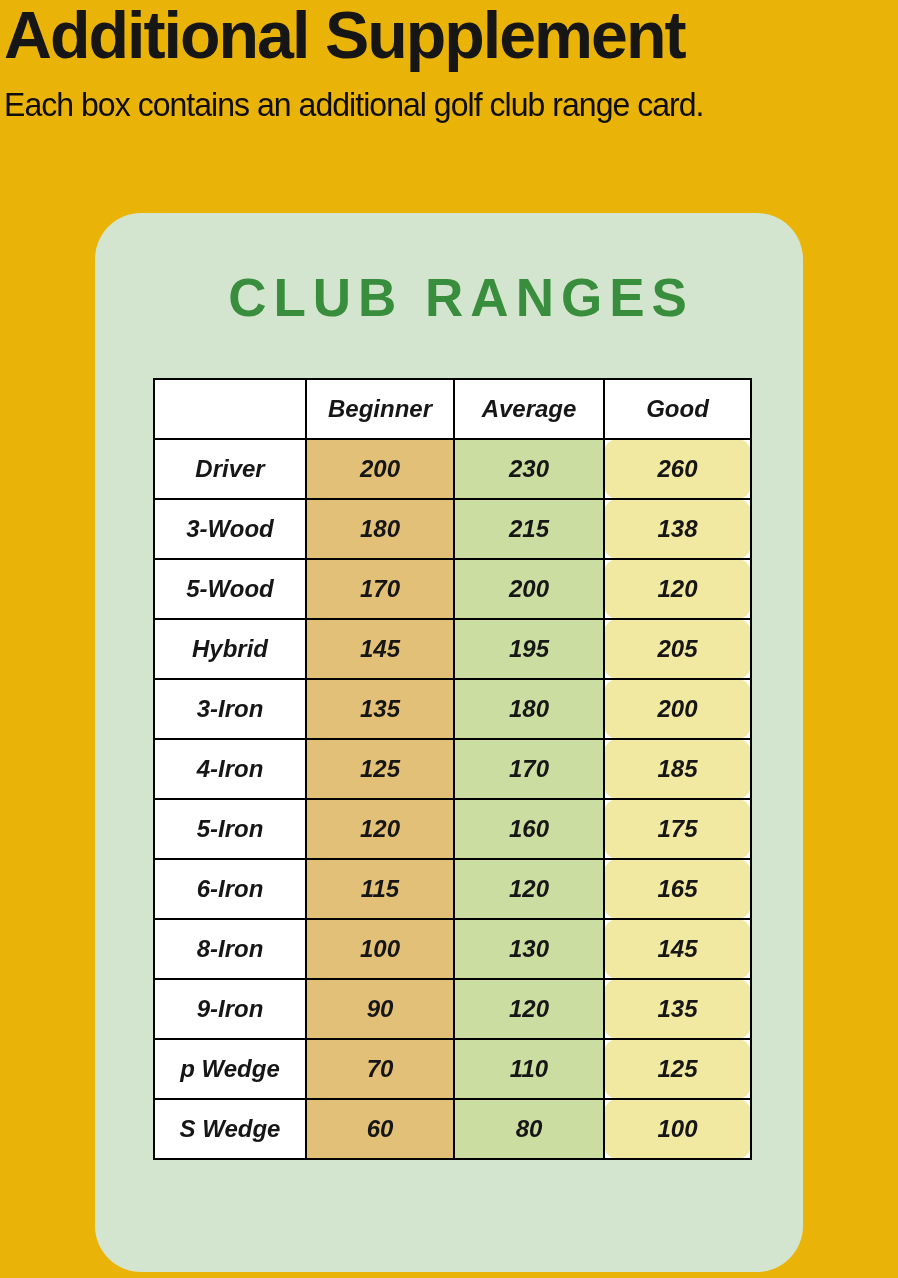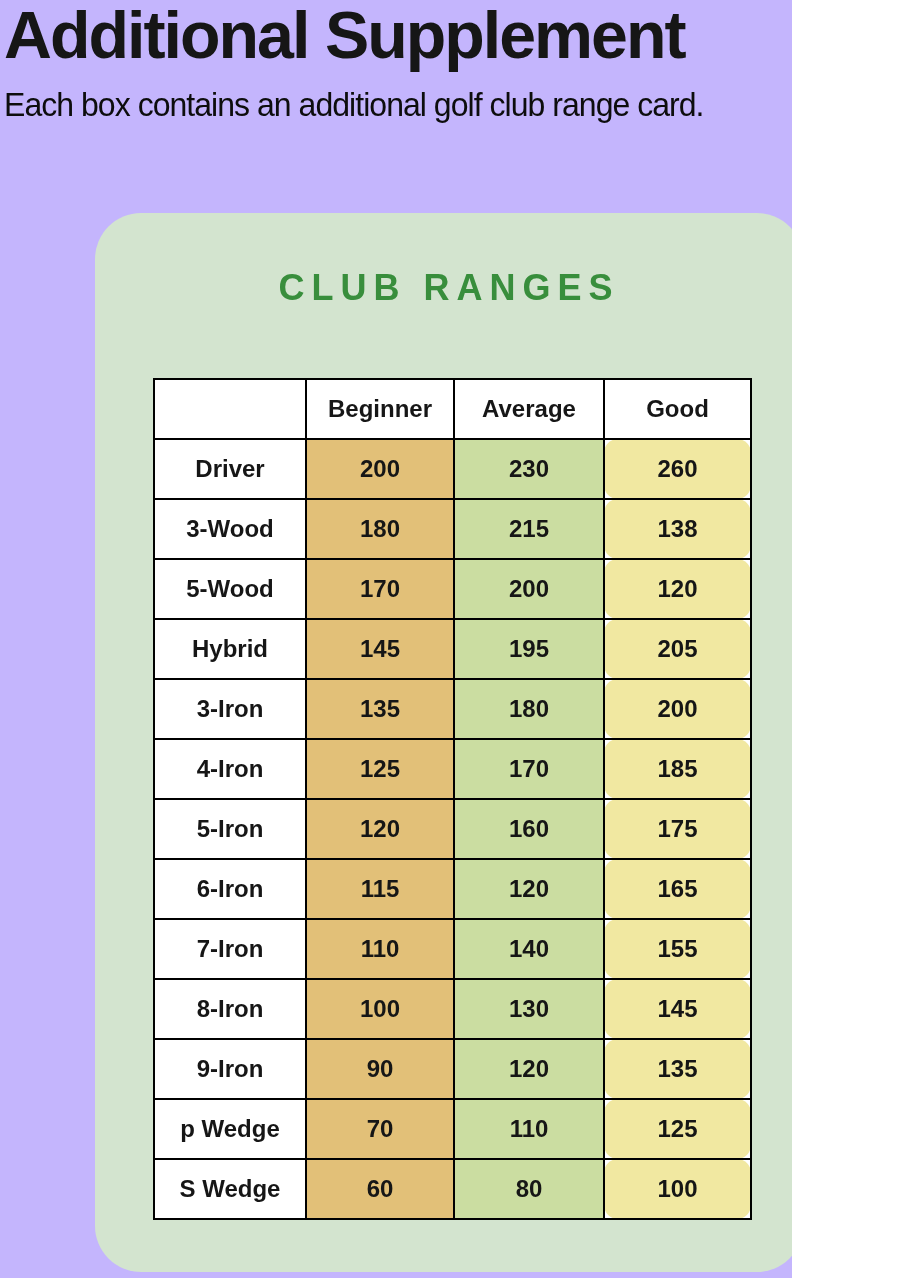--- a/index.html
+++ b/index.html
@@ -8,22 +8,22 @@
     --beginner-cell:#e2c078;
     --average-cell:#cbdda1;
     --good-cell:#f1e8a1;
     --border:#000000;
     --text:#121212;
   }
   *{margin:0;padding:0;box-sizing:border-box;}
   html,body{background:#ffffff;}
   .page{
     position:relative;
-    width:792px;height:1278px;
-    background:#c4b5fd;
+    width:898px;height:1278px;
+    background:#eab308;
     font-family:"Liberation Sans", sans-serif;
     color:var(--text);
     overflow:hidden;
   }
   .page-title{
     position:absolute;
     left:4px;top:-10px;
     font-size:67px;
     font-weight:bold;
     letter-spacing:-2px;
@@ -46,43 +46,44 @@
   }
   .card{
     position:absolute;
     left:95px;top:213px;
     width:708px;height:1059px;
     background:var(--card-bg);
     border-radius:46px;
   }
   .card-title{
     position:absolute;
-    left:0;top:54px;width:100%;
+    left:12px;top:54px;width:100%;
     text-align:center;
-    font-size:36px;
+    font-size:53px;
     font-weight:bold;
     letter-spacing:7px;
     color:var(--title-green);
     white-space:nowrap;
   }
   table.ranges{
     position:absolute;
     left:58px;top:165px;
     border-collapse:collapse;
     table-layout:fixed;
     background:#ffffff;
   }
   table.ranges th, table.ranges td{
     border:2px solid var(--border);
     text-align:center;
     vertical-align:middle;
     font-size:24px;
     font-weight:bold;
     color:#161616;
     padding:11px;
+    font-style:italic;
   }
   table.ranges thead tr{height:60px;}
   table.ranges tbody tr{height:60px;}
   td.beg{background:var(--beginner-cell);}
   td.avg{background:var(--average-cell);margin-top:28px;}
   td.good{background:var(--good-cell);border-radius:14px;}
   td.lbl, th{background:#ffffff;}
 </style>
 </head>
 <body>
@@ -152,26 +153,20 @@
           <td class="avg">160</td>
           <td class="good">175</td>
         </tr>
         <tr>
           <td class="lbl">6-Iron</td>
           <td class="beg">115</td>
           <td class="avg">120</td>
           <td class="good">165</td>
         </tr>
         <tr>
-          <td class="lbl">7-Iron</td>
-          <td class="beg">110</td>
-          <td class="avg">140</td>
-          <td class="good">155</td>
-        </tr>
-        <tr>
           <td class="lbl">8-Iron</td>
           <td class="beg">100</td>
           <td class="avg">130</td>
           <td class="good">145</td>
         </tr>
         <tr>
           <td class="lbl">9-Iron</td>
           <td class="beg">90</td>
           <td class="avg">120</td>
           <td class="good">135</td>

